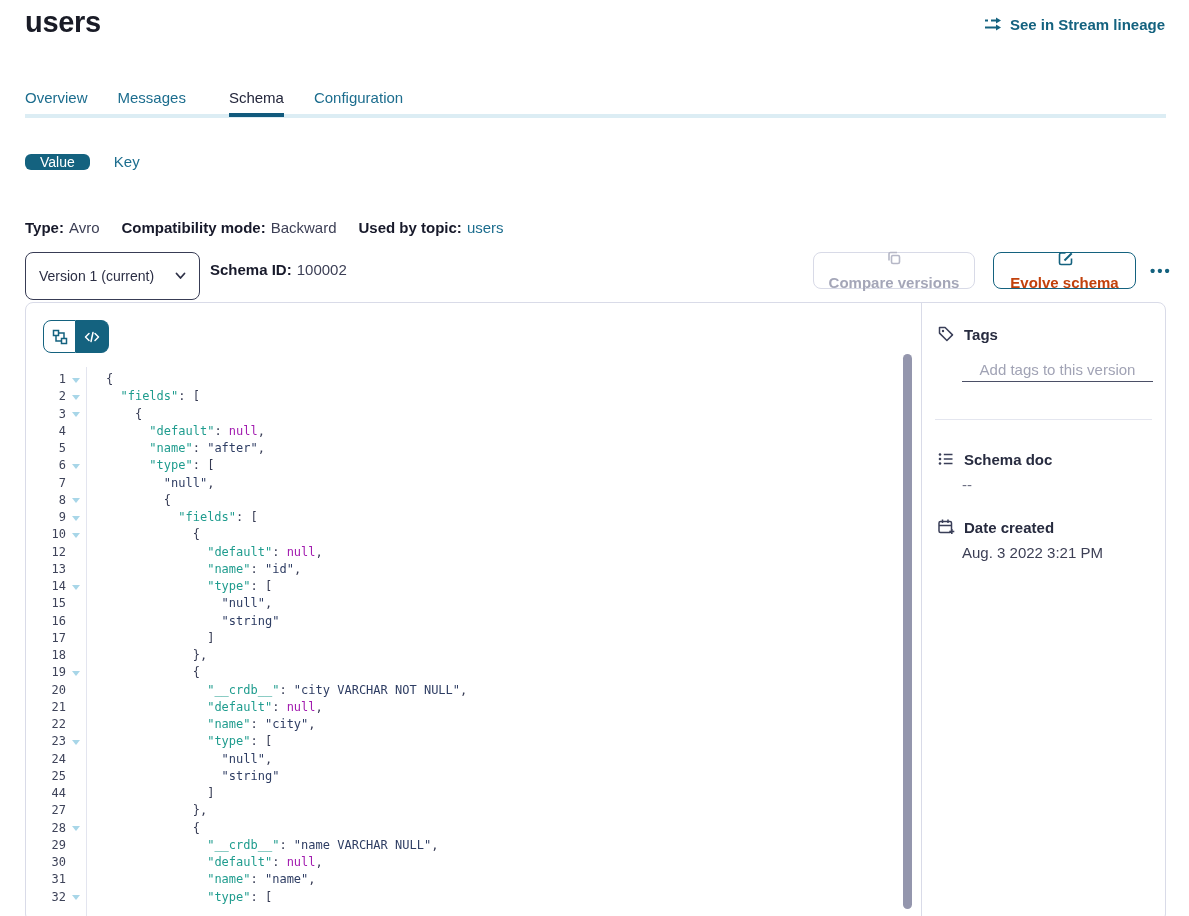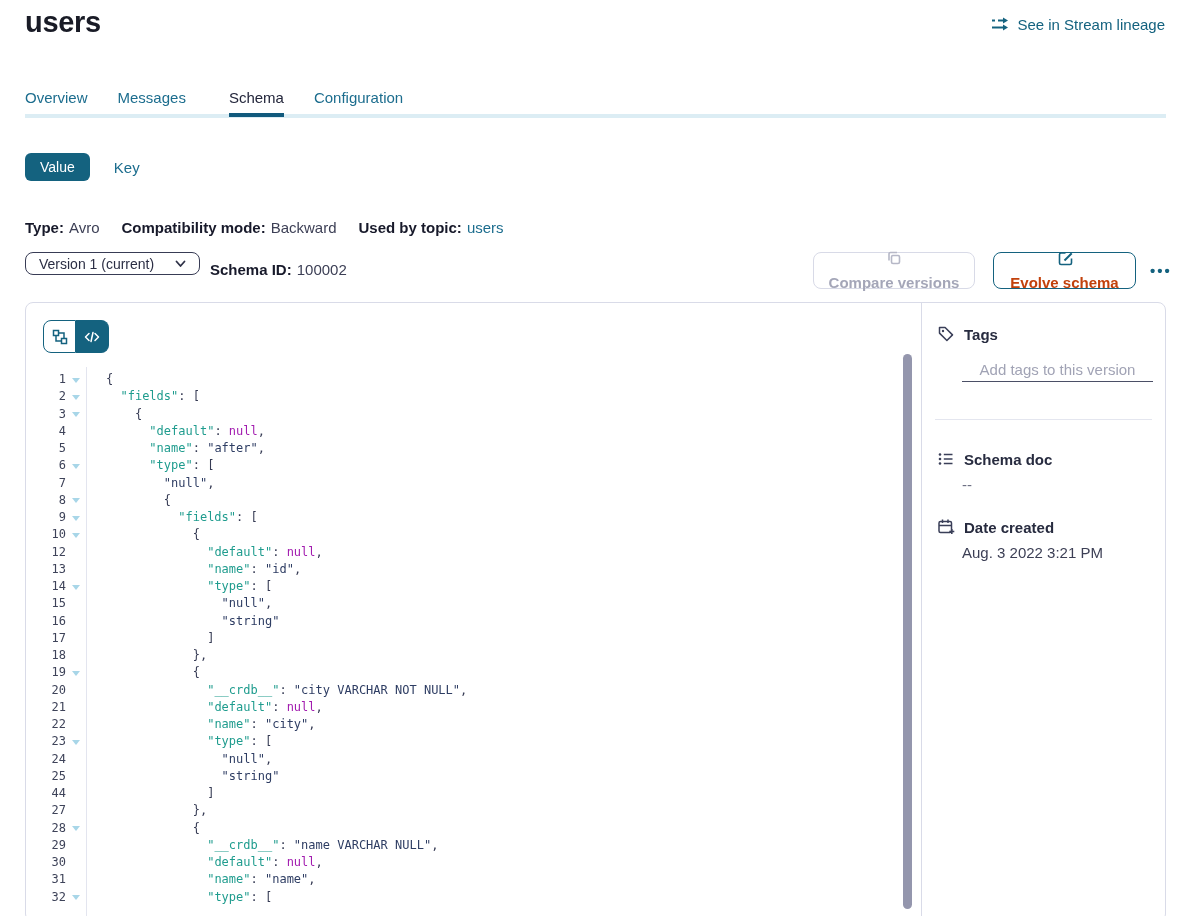--- a/index.html
+++ b/index.html
@@ -5,38 +5,38 @@
   * { margin:0; padding:0; box-sizing:border-box; }
   html,body { width:1189px; height:916px; }
   body {
     position:relative; overflow:hidden; background:#fff;
     font-family:"Liberation Sans", sans-serif; color:#23263b;
   }
   
   .page-title { position:absolute; left:25px; top:6px; font-size:29px; font-weight:700;
     letter-spacing:-0.3px; color:#191b26; }
   .lineage-link { position:absolute; right:24px; top:15px; display:flex; align-items:center;
-    gap:7px; color:#14627f; font-size:15px; font-weight:400; cursor:pointer; }
+    gap:7px; color:#14627f; font-size:15px; font-weight:700; cursor:pointer; }
   
   .tabs { position:absolute; left:25px; top:89px; display:flex; gap:30px; font-size:15px; }
   .tab { padding-bottom:7px; color:#1c6d8e; cursor:pointer; border-bottom:4px solid transparent; }
   .tab.active { color:#23263b; border-bottom-color:#115a7d; position:relative; z-index:2;margin-left:13px; }
   .tabs-underline { position:absolute; left:25px; right:23px; top:114px; height:4px; background:#dcedf4; }
   
   .vk-row { position:absolute; left:25px; top:153px; display:flex; align-items:center; gap:24px; }
   .value-btn { background:#14627f; color:#fff; border:none; border-radius:6px;
-    padding:6px 15px; font-size:14px; font-family:inherit; cursor:pointer; }
+    padding:0 15px; font-size:14px; font-family:inherit; cursor:pointer; }
   .key-link { color:#1c6d8e; font-size:15px; cursor:pointer; }
   
   .meta-row { position:absolute; left:25px; top:219px; font-size:15px; display:flex; gap:22px; }
   .meta-row b { color:#17192a; font-weight:700; margin-right:5px; }
   .meta-row .val { color:#3c3f55; }
   .meta-row .link { color:#1c6d8e; cursor:pointer; }
   
-  .version-select { position:absolute; left:25px; top:252px; width:175px; height:23px;
+  .version-select { position:absolute; left:25px; top:252px; width:175px; height:48px;
     border:1px solid #383c55; border-radius:8px; display:flex; align-items:center;
     padding:0 13px; font-size:14px; color:#2b2e44; cursor:pointer; background:#fff; }
   .version-select .vs-label { flex:1; }
   .schema-id { position:absolute; left:210px; top:261px; font-size:15px; color:#3c3f55; }
   .schema-id b { color:#17192a; margin-right:5px; }
   .btn { position:absolute; top:252px; height:37px; border-radius:8px; font-family:inherit;
     font-size:15px; font-weight:700; display:flex; align-items:center; justify-content:center;
     gap:8px; background:#fff;flex-direction:column; }
   .btn-compare { left:813px; width:162px; border:1px solid #d8dae7; color:#a4a6b8; cursor:default; }
   .btn-evolve { left:993px; width:143px; border:1px solid #14627f; color:#c2410c; cursor:pointer; }

